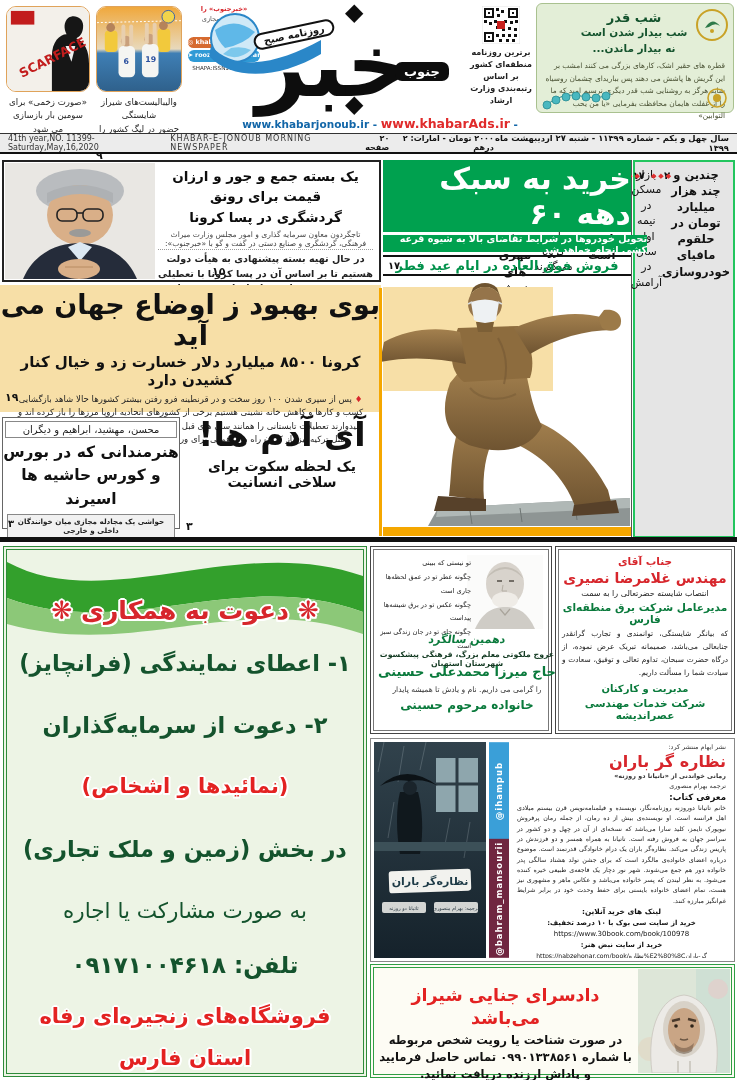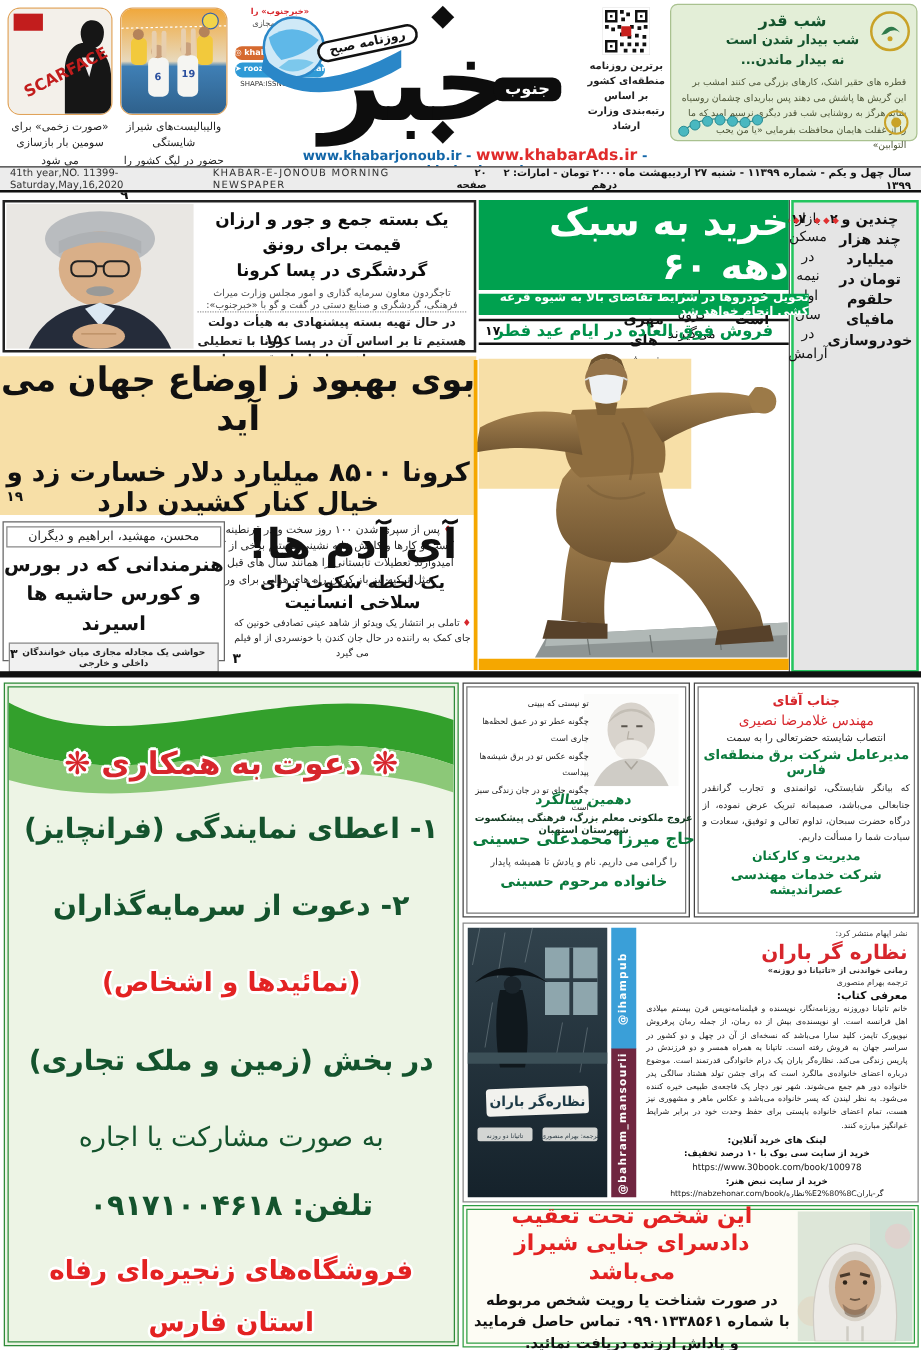--- a/index.html
+++ b/index.html
@@ -45,21 +45,21 @@
 .lead-sub2{position:absolute;left:383px;top:255px;width:248px;height:21px;border-top:2.5px solid #111;border-bottom:2.5px solid #111;color:#00914a;font-size:13px;font-weight:bold;display:flex;align-items:center;justify-content:center}
 
 .tourism{position:absolute;left:2px;top:160px;width:379px;height:122px;border:2px solid #222;background:#fff}
 .tourism .txt{position:absolute;left:154px;top:4px;right:6px;bottom:2px;text-align:center}
 .tourism .h{font-size:13.5px;font-weight:bold;line-height:1.5;color:#0d0d0d}
 .tourism .lead{font-size:7.6px;color:#444;border-bottom:1px dotted #999;display:inline-block;padding-bottom:1px;margin:3px 0 2px}
 .tourism .body{font-size:9.6px;font-weight:bold;color:#222;line-height:1.55}
 
 .cream{position:absolute;left:0;top:285px;width:381px;height:127px;background:#f7dfa7}
 .cream .t{font-size:27px;font-weight:bold;text-align:center;padding-top:4px;letter-spacing:-1px}
-.cream .s{font-size:21px;font-weight:bold;text-align:center;margin-top:15px}
+.cream .s{font-size:15px;font-weight:bold;text-align:center;margin-top:2px}
 .cream .bd{font-size:8.6px;color:#222;line-height:1.55;text-align:center;padding:4px 12px 0}
 
 .artists{position:absolute;left:2px;top:417px;width:178px;height:112px;border:1px solid #666;background:#fff;text-align:center}
 .artists .k{border:1px solid #888;margin:3px 2px;font-size:10px;padding:2px 0;color:#222}
 .artists .t{font-size:15.5px;font-weight:bold;line-height:1.5}
 .artists .f{border:1px solid #888;background:#f1f1f1;margin:3px 4px 2px;font-size:7.2px;font-weight:bold;padding:2px 1px;color:#222}
 .people{position:absolute;left:184px;top:415px;width:196px;height:120px;text-align:center}
 .people .t{font-size:33px;font-weight:bold;letter-spacing:-1px}
 .people .s{font-size:14px;font-weight:bold;margin-top:4px}
 .people .bd{font-size:7.6px;color:#222;line-height:1.6;padding:3px 2px 0}
@@ -72,21 +72,21 @@
 
 .obox{position:absolute;background:#fff;border:1px solid #444;box-shadow:inset 0 0 0 2px #fff,inset 0 0 0 3px #777;padding:6px}
 .memorial .poem{position:absolute;left:8px;top:10px;width:92px;font-size:6.6px;line-height:2.1;text-align:right;color:#222}
 .memorial .occ{position:absolute;top:86px;width:100%;text-align:center;font-size:11px;font-weight:bold;color:#0a7a3c;transform:skewX(-8deg)}
 .memorial .intro{position:absolute;top:103px;width:100%;text-align:center;font-size:7.8px;font-weight:bold;color:#133a22}
 .memorial .nm{position:absolute;top:117px;width:100%;text-align:center;font-size:13px;font-weight:bold;color:#0a7a3c}
 .memorial .outro{position:absolute;top:138px;width:100%;text-align:center;font-size:7.6px;color:#333}
 .memorial .sig{position:absolute;top:151px;width:100%;text-align:center;font-size:12px;font-weight:bold;color:#0a7a3c}
 .congrats{display:flex;flex-direction:column;align-items:center;gap:3px;text-align:center}
 .congrats .sal{font-size:10.5px;font-weight:bold;color:#d7262c;margin-top:2px}
-.congrats .nm{font-size:11px;font-weight:normal;color:#d7262c}
+.congrats .nm{font-size:14px;font-weight:bold;color:#d7262c}
 .congrats .in{font-size:8px;color:#222}
 .congrats .pos{font-size:10.6px;font-weight:bold;color:#0a7a3c}
 .congrats .bd{font-size:7.4px;color:#222;line-height:1.75;text-align:justify}
 .congrats .s1{font-size:10px;font-weight:bold;color:#0a7a3c}
 .congrats .s2{font-size:10.5px;font-weight:bold;color:#0a7a3c}
 
 .book{position:absolute;left:370px;top:738px;width:365px;height:224px;border:1px solid #888;background:#fff;display:flex;padding:3px;gap:3px}
 .book .bars{width:20px;display:flex;flex-direction:column}
 .vert{writing-mode:vertical-rl;transform:rotate(180deg);display:flex;align-items:center;justify-content:center;color:#fff;font-weight:bold;font-size:8.5px;letter-spacing:1px}
 .bar-blue{background:#3a9fd8;flex:0 0 45%}
@@ -377,21 +377,20 @@
   <div class="artists rtl">
     <div class="k">محسن، مهشید، ابراهیم و دیگران</div>
     <div class="t"><span>هنرمندانی که در بورس</span><br><span>و کورس حاشیه ها اسیرند</span></div>
     <div class="f">حواشی یک مجادله مجازی میان خوانندگان داخلی و خارجی</div>
     <div style="position:absolute;left:5px;bottom:-1px;font-weight:bold;font-size:10px">۳</div>
   </div>
 
   <div class="people rtl">
     <div class="t">آی آدم ها!</div>
     <div class="s">یک لحظه سکوت برای سلاخی انسانیت</div>
-    <div class="bd"><span class="red">♦</span> <span>تاملی بر انتشار یک ویدئو از شاهد عینی تصادفی خونین که جای کمک به راننده در حال جان کندن با خونسردی از او فیلم می گیرد</span></div>
     <div style="position:absolute;left:2px;bottom:2px;font-weight:bold;font-size:11px">۳</div>
   </div>
 
   <div class="rule"></div>
 
   <div class="coop">
     <svg width="356" height="118" viewBox="0 0 356 118" preserveAspectRatio="none">
       <path d="M0 12 C100 66 230 -18 356 26 L356 62 C230 16 120 92 0 48 Z" fill="#33a02c"></path>
       <path d="M0 48 C120 92 230 16 356 62 L356 84 C230 40 130 110 0 74 Z" fill="#8cc878"></path>
     </svg>
@@ -490,21 +489,21 @@
       <div class="cl b" style="font-size:7px">خرید از سایت سی بوک با ۱۰ درصد تخفیف:</div>
       <div class="cl" style="direction:ltr;font-size:7px">https://www.30book.com/book/100978</div>
       <div class="cl b" style="font-size:7px">خرید از سایت نبض هنر:</div>
       <div class="cl" style="direction:ltr;font-size:6.2px">https://nabzehonar.com/book/نظاره%E2%80%8Cگر-باران</div>
 
     </div>
   </div>
 
   <div class="wanted">
     <div class="txt rtl">
-      <div class="t"><span>این شخص تحت تعقیب</span><br><span>دادسرای جنایی شیراز می‌باشد</span></div>
+      <div class="t"><br><span>دادسرای جنایی شیراز می‌باشد</span></div>
       <div class="bd">
         <span>در صورت شناخت یا رویت شخص مربوطه</span><br>
         <span>با شماره ۰۹۹۰۱۳۳۸۵۶۱ تماس حاصل فرمایید</span><br>
         <span>و پاداش ارزنده دریافت نمائید.</span>
       </div>
     </div>
     <svg width="92" height="104" viewBox="0 0 92 104" style="margin:1px">
       <rect width="92" height="104" fill="#dde6d8"></rect>
       <rect x="58" width="34" height="104" fill="#cfe0d4"></rect>
       <circle cx="80" cy="20" r="10" fill="#e8c8c8" opacity=".6"></circle>

